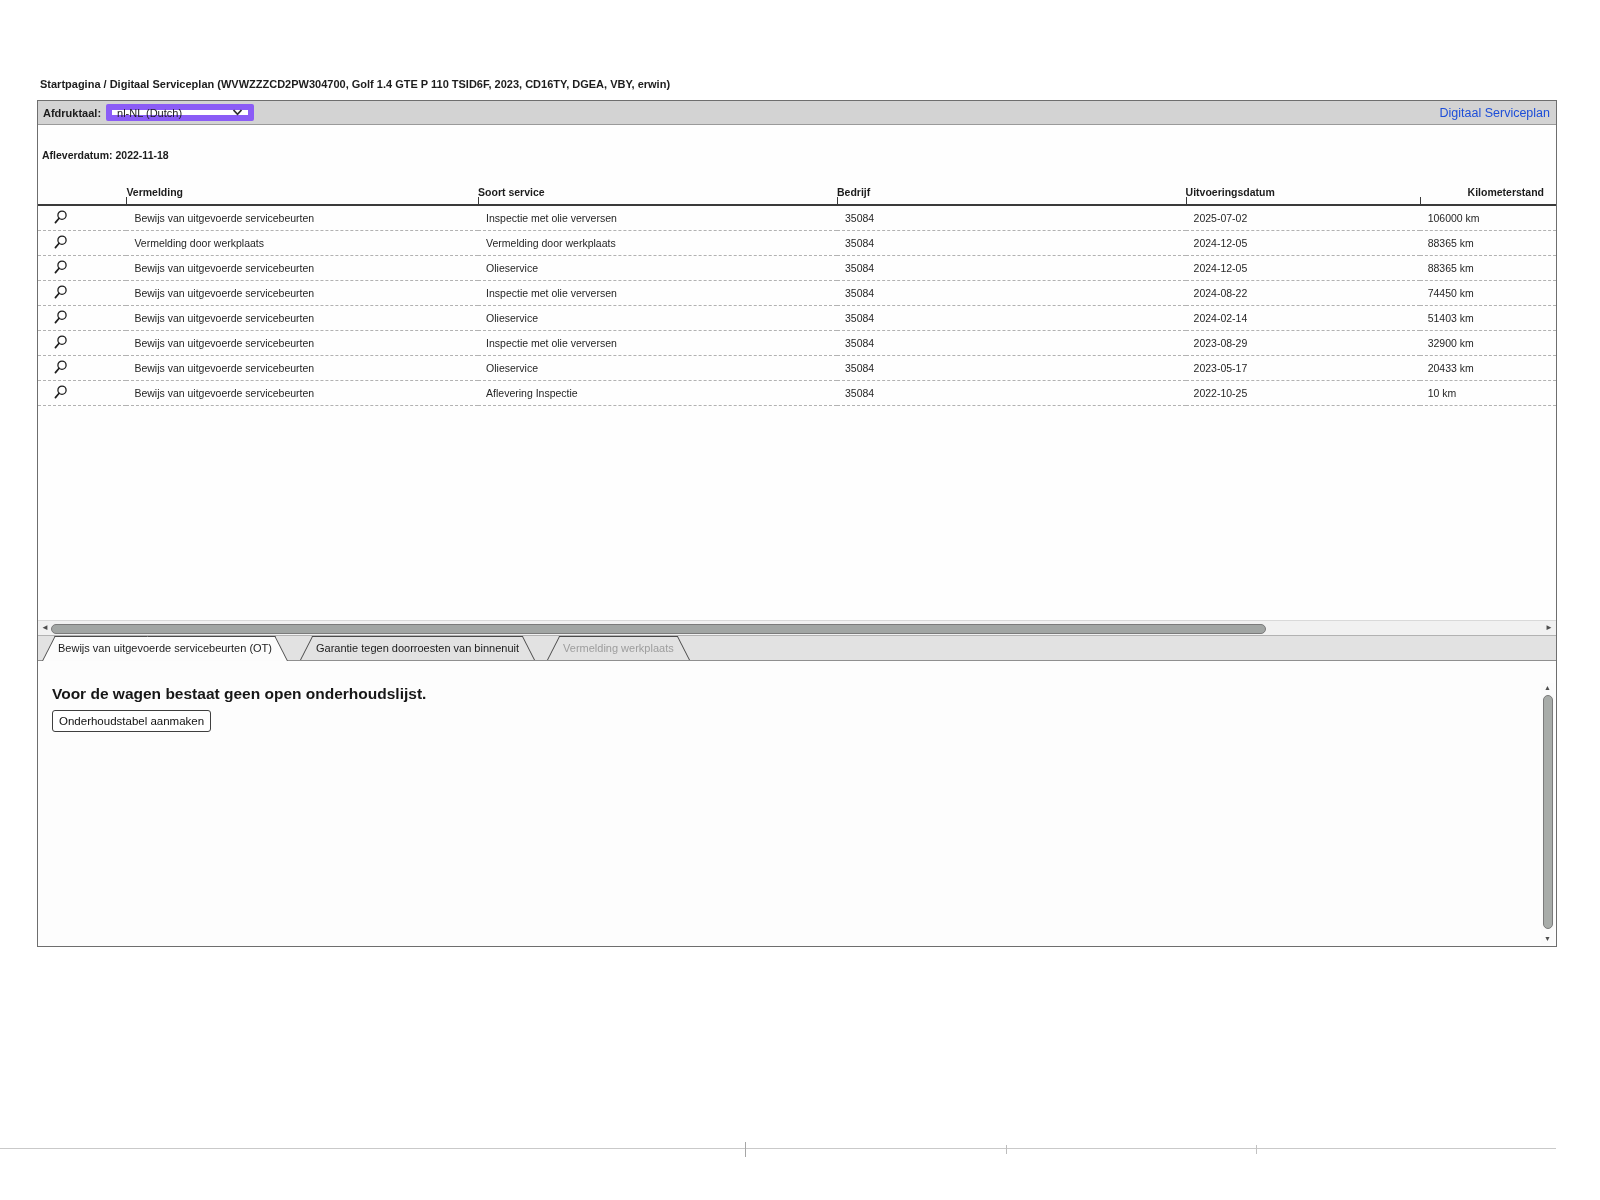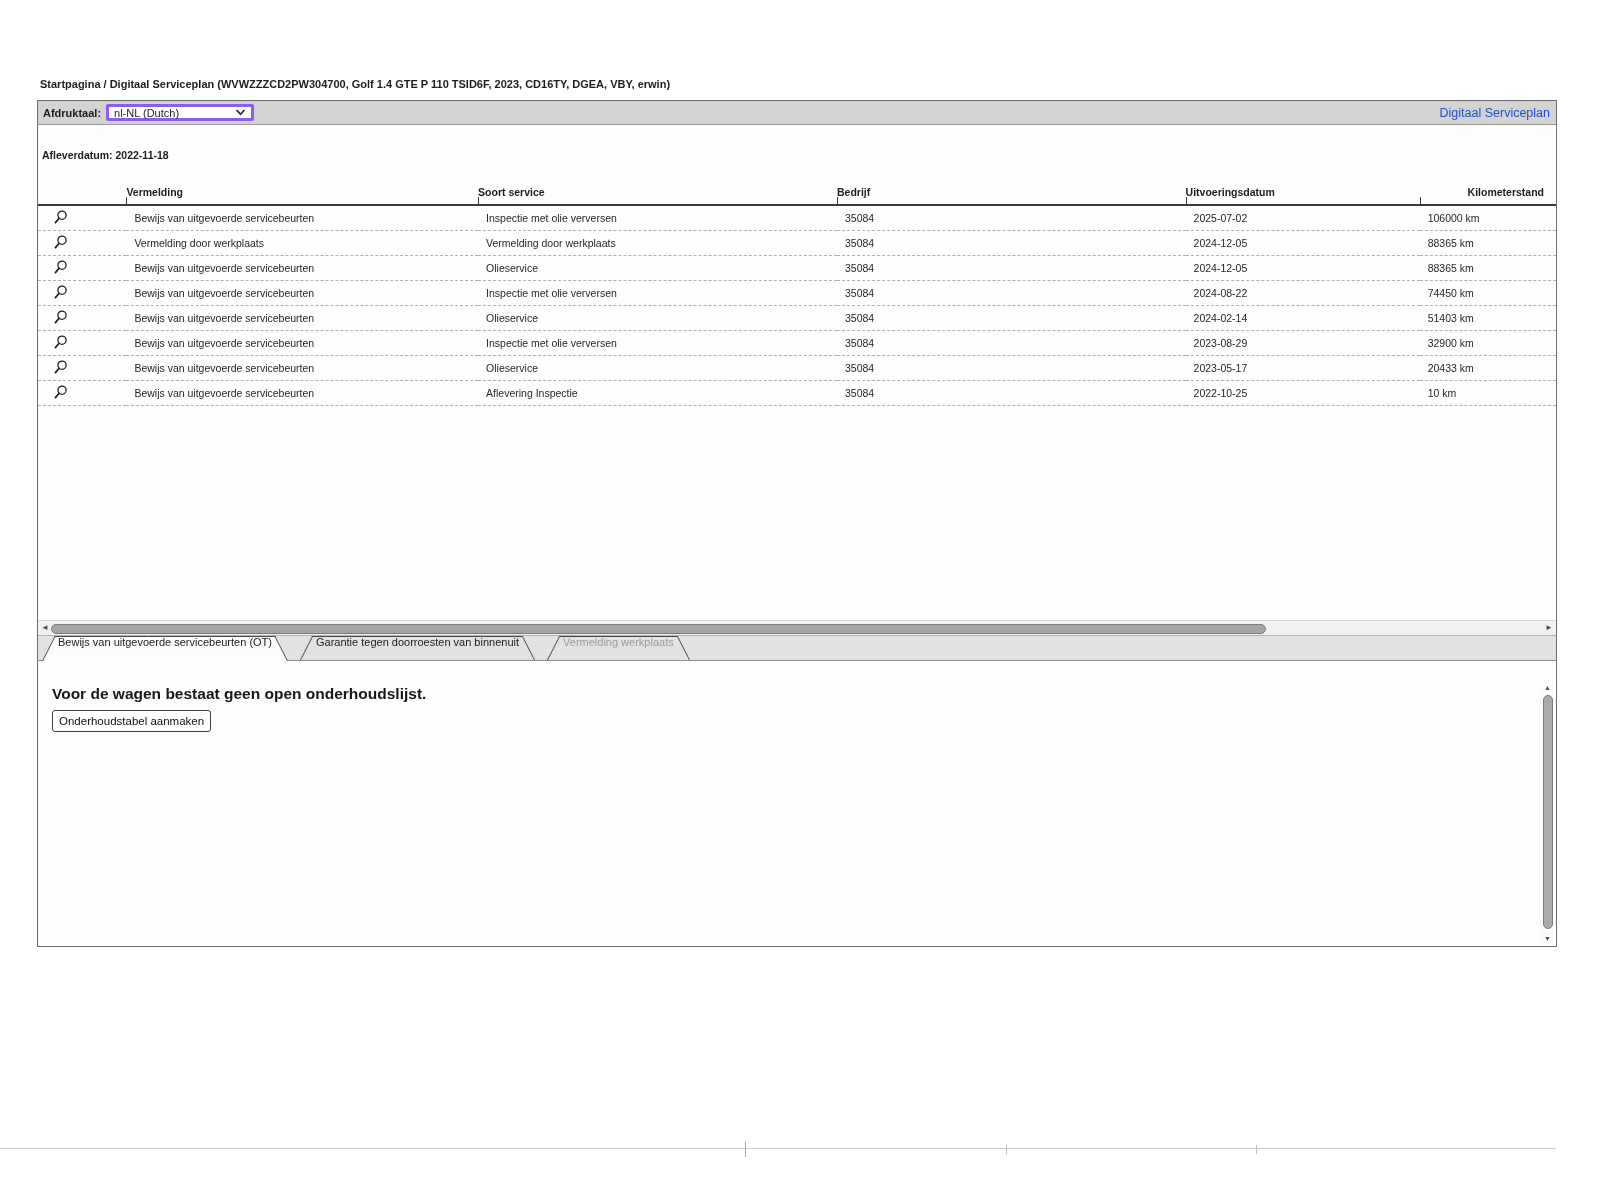--- a/index.html
+++ b/index.html
@@ -14,21 +14,21 @@
     position:absolute;left:37px;top:100px;width:1520px;height:847px;
     border:1px solid #6e6e6e;background:#fefefe;display:flex;flex-direction:column;box-sizing:border-box;
   }
   
   .titlebar{
     flex:0 0 23px;background:#d3d3d3;border-bottom:1px solid #9a9a9a;
     display:flex;align-items:center;padding:0 6px 0 5px;
   }
   .lang-label{font-size:11px;font-weight:bold;color:#1c1c1c;margin-right:5px;}
   .lang-select{
-    width:148px;height:17px;background:#fff;border:3px solid #8b5cf6;border-radius:2px;
+    width:148px;height:17px;background:#fff;border:6px solid #8b5cf6;border-radius:2px;
     display:flex;align-items:center;justify-content:space-between;padding:0 5px;font-size:11px;color:#1c1c1c;
     box-sizing:border-box;cursor:pointer;
   }
   .app-title{margin-left:auto;font-size:12.5px;color:#1d4ed8;}
   
   .delivery-row{flex:0 0 27px;display:flex;align-items:center;padding-left:4px;
     font-size:10.5px;font-weight:bold;color:#1c1c1c;margin-top:16px;}
   
   table.service-table{border-collapse:collapse;table-layout:fixed;width:100%;flex:0 0 auto;}
   thead th{
@@ -47,21 +47,21 @@
   .table-filler{flex:1 1 auto;background:#fefefe;}
   .hscrollbar{flex:0 0 14px;display:flex;align-items:center;background:#f1f1f1;
     border-top:1px solid #d9d9d9;padding:0 2px;}
   .hs-arrow{flex:0 0 10px;font-size:8px;line-height:14px;color:#4e4e4e;text-align:center;cursor:pointer;}
   .hs-track{position:relative;flex:1 1 auto;height:11px;cursor:pointer;}
   .hs-thumb{position:absolute;left:1px;top:1px;width:1213px;height:8px;background:#a2a6a4;
     border:1px solid #7b7b7b;border-radius:6px;cursor:grab;}
   
   .tab-bar{flex:0 0 24px;background:#e2e2e2;border-top:1px solid #b2b2b2;border-bottom:1px solid #8f8f8f;
     display:flex;align-items:stretch;padding-left:4px;position:relative;}
-  .tab{position:relative;display:inline-flex;align-items:flex-start;padding:0 16px;margin-right:12px;
+  .tab{position:relative;display:inline-flex;align-items:center;padding:0 16px;margin-right:12px;
     font-size:11px;color:#1b1b1b;cursor:pointer;}
   .tab .edge{position:absolute;top:0;bottom:0;width:52%;box-sizing:border-box;background:transparent;}
   .tab .edge-l{left:0;transform:skewX(-27deg);transform-origin:bottom left;
     border-left:1px solid #4a4a4a;border-top:1px solid #4a4a4a;}
   .tab .edge-r{right:0;transform:skewX(27deg);transform-origin:bottom right;
     border-right:1px solid #4a4a4a;border-top:1px solid #4a4a4a;}
   .tab.active{z-index:2;}
   .tab.active .edge{background:#fcfcfc;bottom:-1px;}
   .tab.disabled{color:#9d9d9d;cursor:default;}
   .tab-label{position:relative;z-index:1;white-space:nowrap;}

